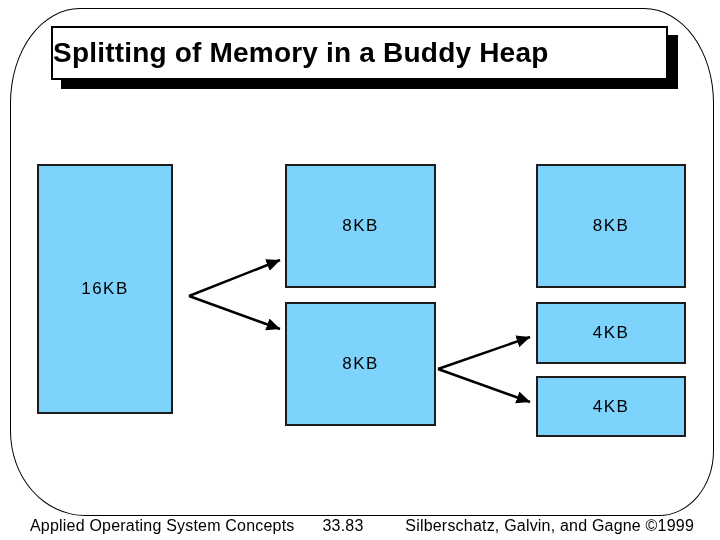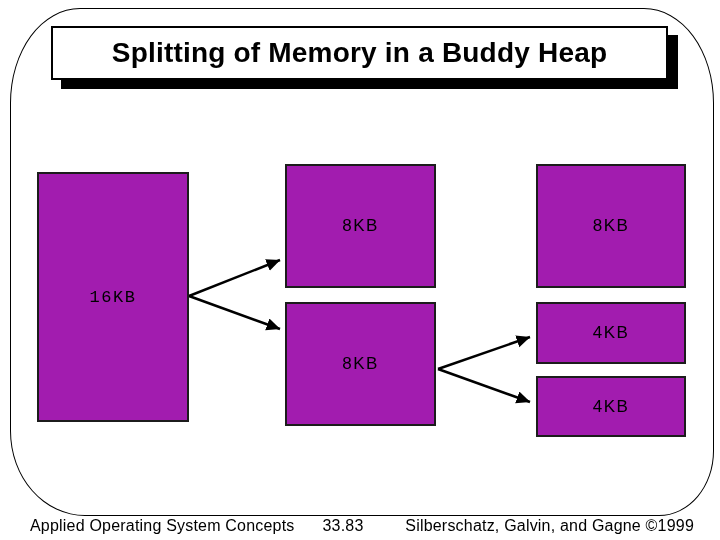--- a/index.html
+++ b/index.html
@@ -35,48 +35,47 @@
     left: 51px;
     top: 26px;
     width: 617px;
     height: 54px;
     background: #ffffff;
     border: 2px solid #000000;
     box-sizing: border-box;
     box-shadow: 10px 9px 0 0 #000000;
     display: flex;
     align-items: center;
-    justify-content: center;
     z-index: 3;
   }
   .title-banner h1 {
     margin: 0;
     font-size: 28px;
     font-weight: bold;
     letter-spacing: 0.2px;
     white-space: nowrap;
   }
 
   
   .mem-box {
     position: absolute;
-    background: #a21caf;
+    background: #7dd3fc;
     border: 2px solid #1c1c1c;
     box-sizing: border-box;
     display: flex;
     align-items: center;
     justify-content: center;
     z-index: 2;
   }
   .mem-box span {
     font-size: 17px;
     letter-spacing: 1.5px;
     color: #000000;
   }
-  .box-16kb        { left: 37px;  top: 172px; width: 152px; height: 250px; font-family: Liberation Mono, monospace; }
+  .box-16kb        { left: 37px;  top: 164px; width: 136px; height: 250px; }
   .box-8kb-mid-top { left: 285px; top: 164px; width: 151px; height: 124px; }
   .box-8kb-mid-bot { left: 285px; top: 302px; width: 151px; height: 124px; }
   .box-8kb-right   { left: 536px; top: 164px; width: 150px; height: 124px; }
   .box-4kb-top     { left: 536px; top: 302px; width: 150px; height: 62px; }
   .box-4kb-bot     { left: 536px; top: 376px; width: 150px; height: 61px; }
 
   
   .arrow-layer {
     position: absolute;
     left: 0;

